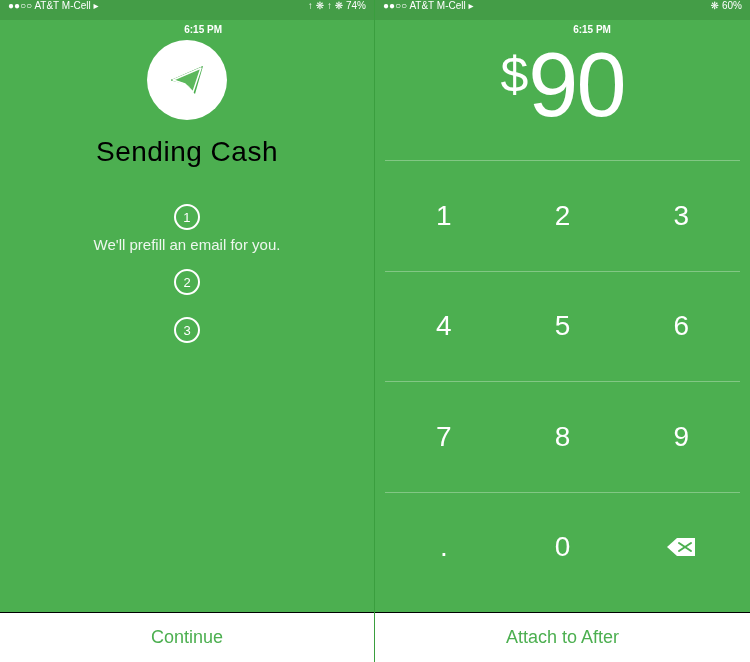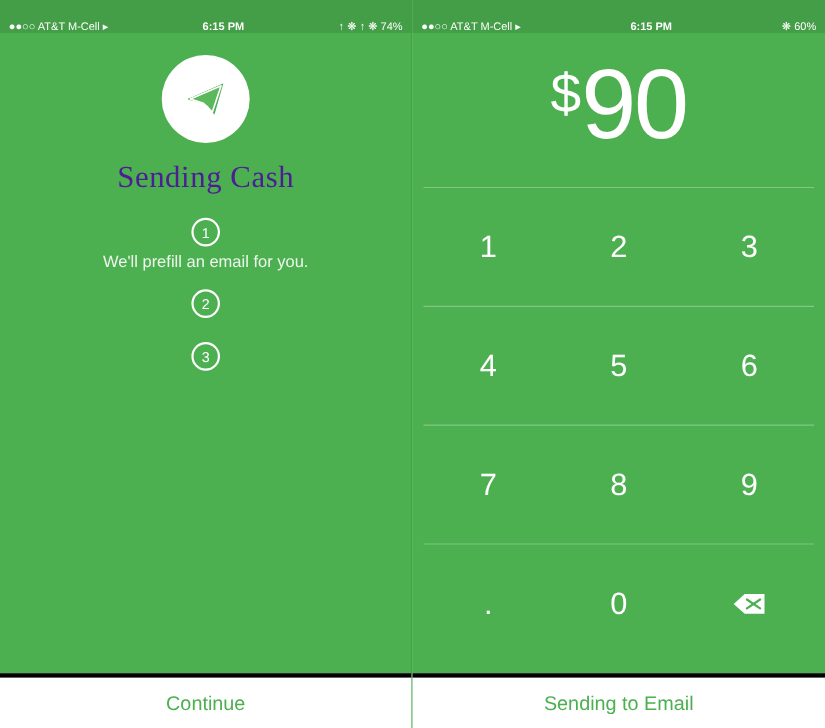--- a/index.html
+++ b/index.html
@@ -33,36 +33,37 @@
     .phone-right {
       width: 375px;
       height: 100%;
       display: flex;
       flex-direction: column;
       background: #4CAF50;
     }
 
     
     .status-bar {
-      height: 30px;
-      display: flex;
-      align-items: flex-end;
+      height: 20px;
+      display: flex;
+      align-items: flex-start;
       justify-content: space-between;
       padding: 0 8px;
       background: rgba(0,0,0,0.1);
     }
     .status-bar-left {
       font-size: 10px;
       color: white;
       font-weight: 500;
     }
     .status-bar-center {
       font-size: 10px;
       color: white;
       font-weight: 600;
+      margin-top: 24px;
     }
     .status-bar-right {
       font-size: 10px;
       color: white;
       display: flex;
       align-items: center;
       gap: 3px;
     }
 
     
@@ -86,24 +87,23 @@
     }
 
     .logo-circle svg {
       width: 44px;
       height: 44px;
     }
 
     .sending-cash-title {
       font-size: 28px;
       font-weight: 300;
-      color: #4c1d95;
-      margin-bottom: 20px;
+      color: #000000;
+      margin-bottom: 36px;
       letter-spacing: 0.5px;
-      font-family: Liberation Serif, serif;
     }
 
     .steps-container {
       width: 100%;
       display: flex;
       flex-direction: column;
       align-items: center;
       gap: 0;
     }
 
@@ -149,21 +149,21 @@
       color: rgba(255,255,255,0.9);
     }
 
     
     .bottom-bar {
       height: 50px;
       display: flex;
       align-items: center;
       justify-content: center;
       background: white;
-      border-top: 4px solid #000000;
+      border-top: 1px solid #000000;
     }
 
     .bottom-button {
       font-size: 18px;
       font-weight: 400;
       color: #4CAF50;
       background: none;
       border: none;
       cursor: pointer;
     }
@@ -341,16 +341,16 @@
                 <line x1="14" y1="7" x2="26" y2="15" stroke="#4CAF50" stroke-width="2" stroke-linecap="round"></line>
                 <line x1="26" y1="7" x2="14" y2="15" stroke="#4CAF50" stroke-width="2" stroke-linecap="round"></line>
               </svg>
             </div>
           </div>
         </div>
       </div>
     </div>
 
     <div class="bottom-bar">
-      <button class="bottom-button">Sending to Email</button>
+      <button class="bottom-button">Attach to After</button>
     </div>
   </div>
 </div>
 
 </body></html>

